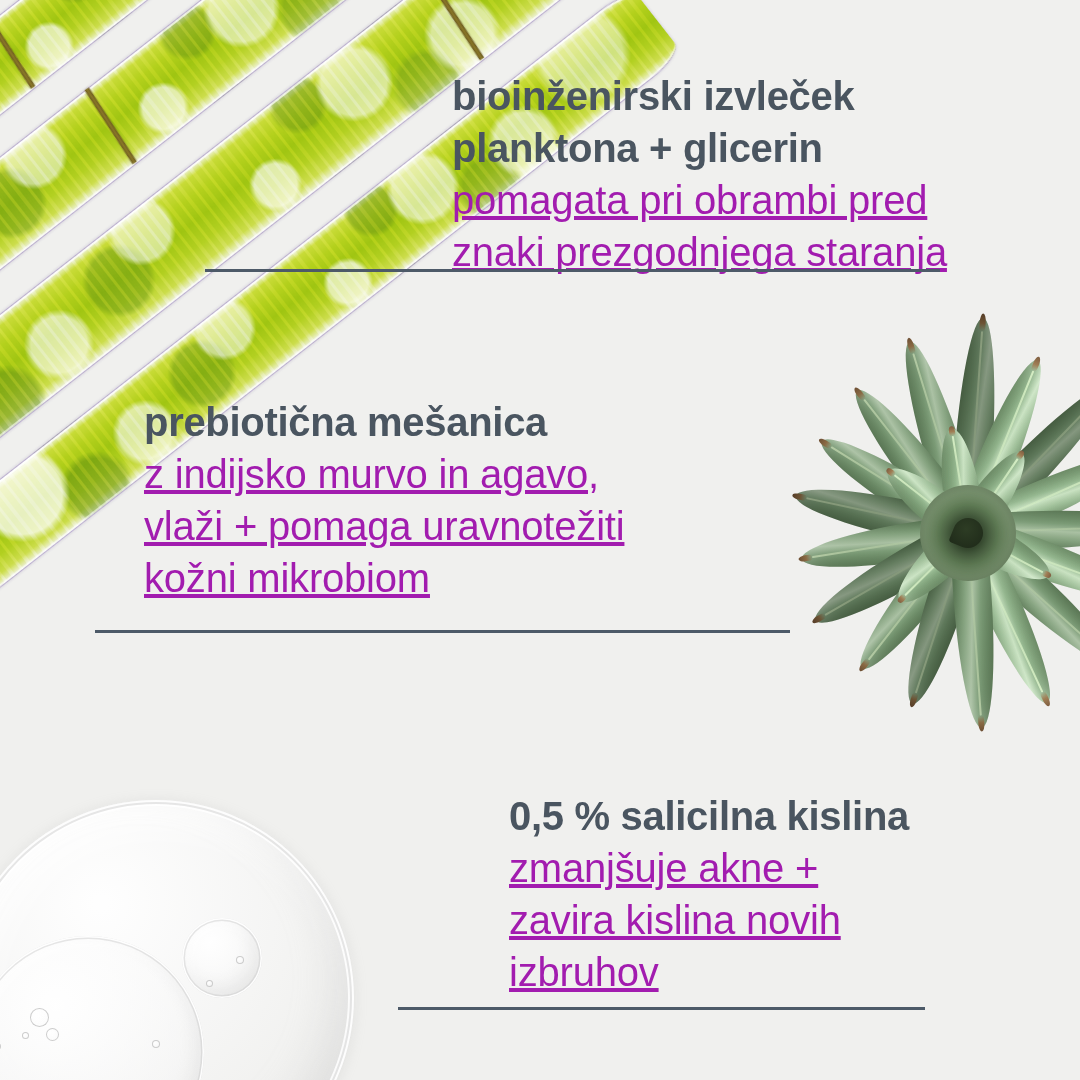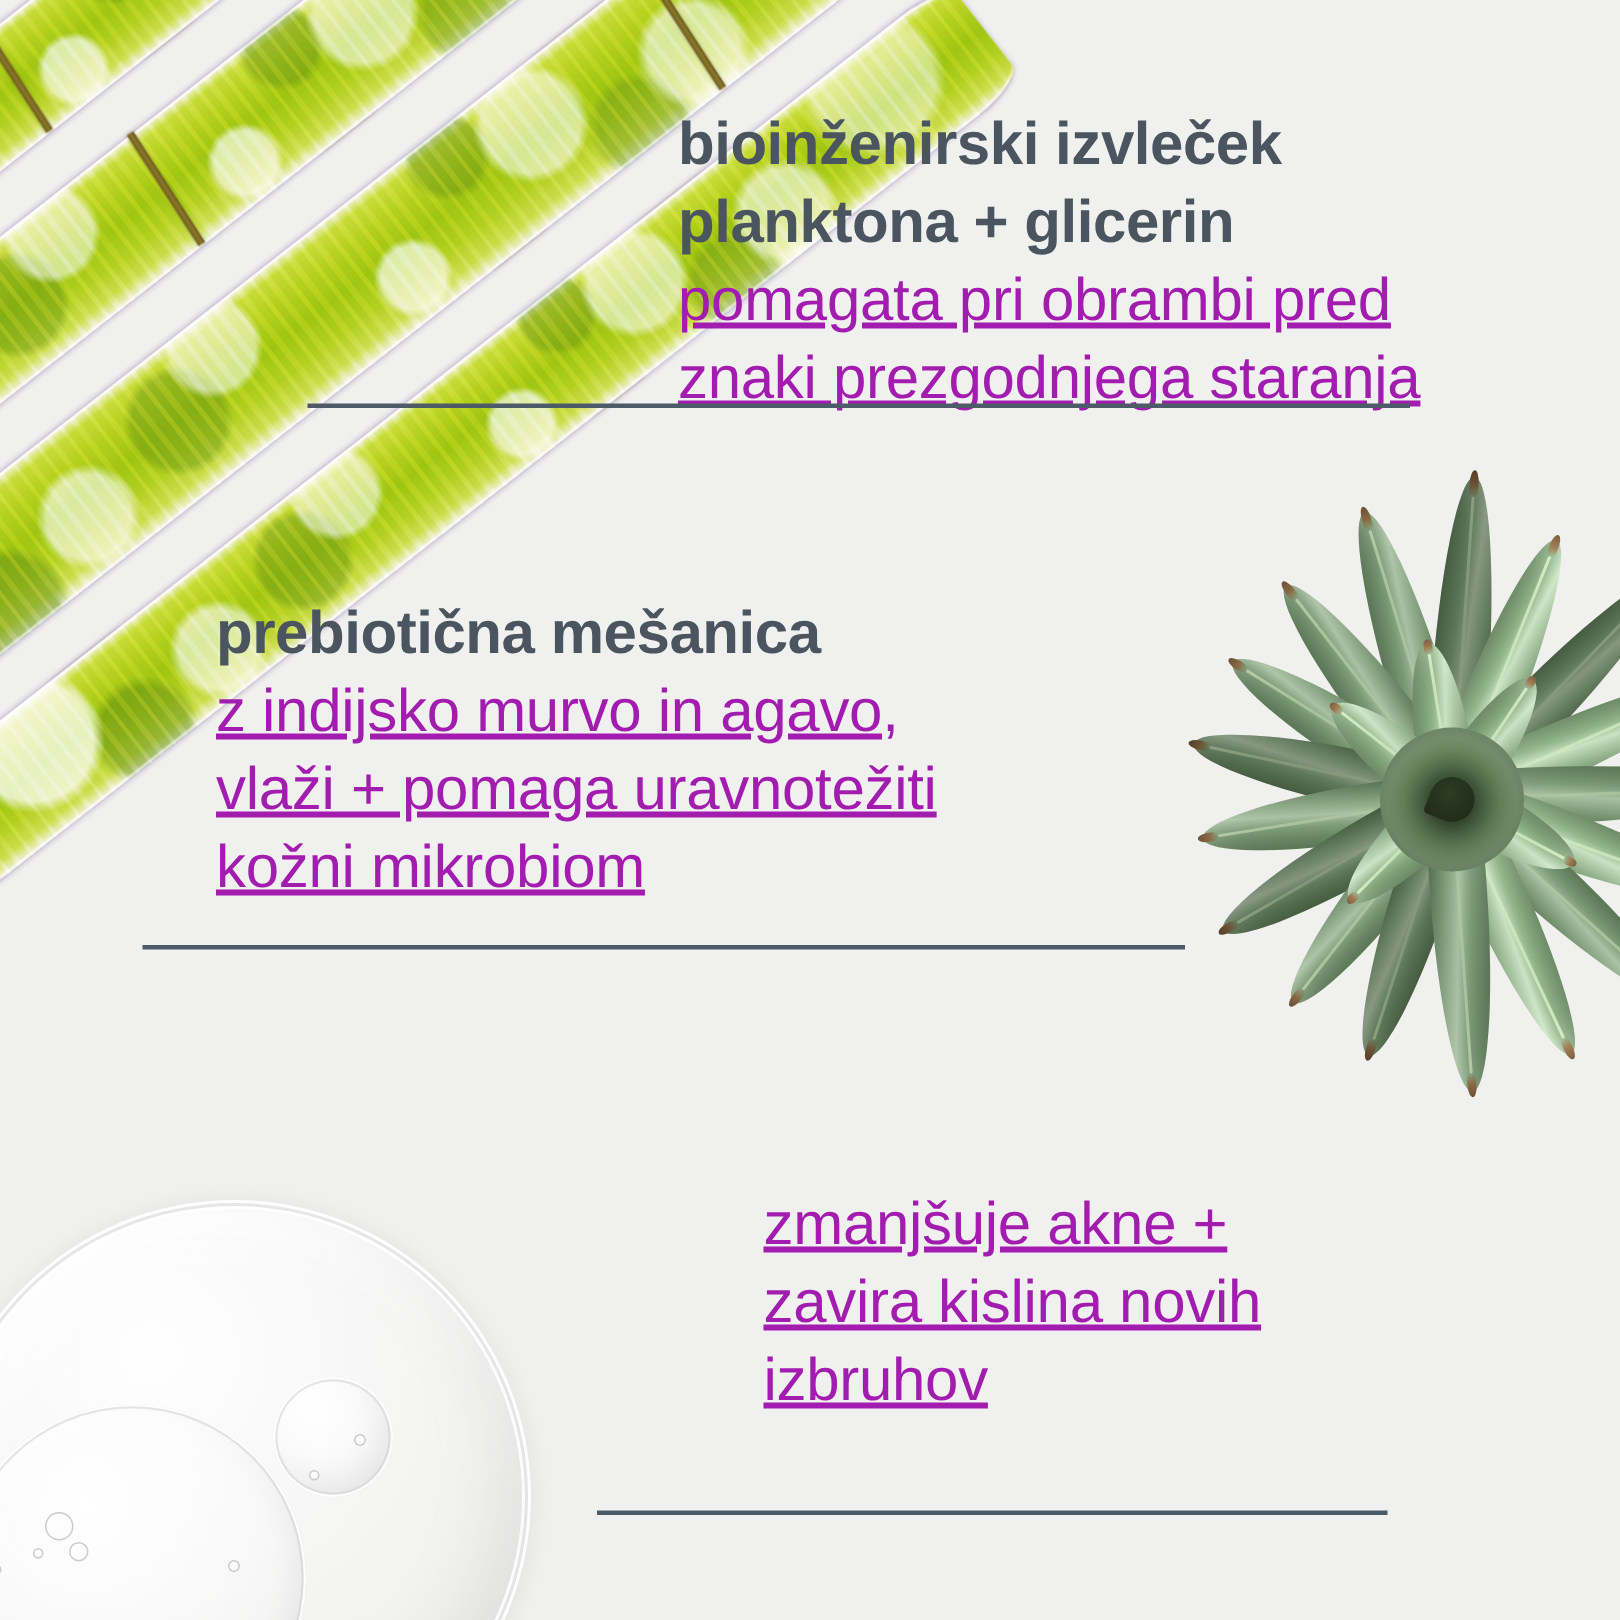--- a/index.html
+++ b/index.html
@@ -292,20 +292,21 @@
     <div class="benefit-block" id="block-prebiotic">
       <p class="benefit-heading">prebiotična mešanica</p>
       <p class="benefit-body">z indijsko murvo in agavo,
 vlaži + pomaga uravnotežiti
 kožni mikrobiom</p>
     </div>
 
     <div class="divider" id="divider-2"></div>
 
     <div class="benefit-block" id="block-salicylic">
+      <p class="benefit-heading">0,5 % salicilna kislina</p>
       <p class="benefit-body">zmanjšuje akne +
 zavira kislina novih
 izbruhov</p>
     </div>
 
     <div class="divider" id="divider-3"></div>
 
   </div>
 </div>
 

